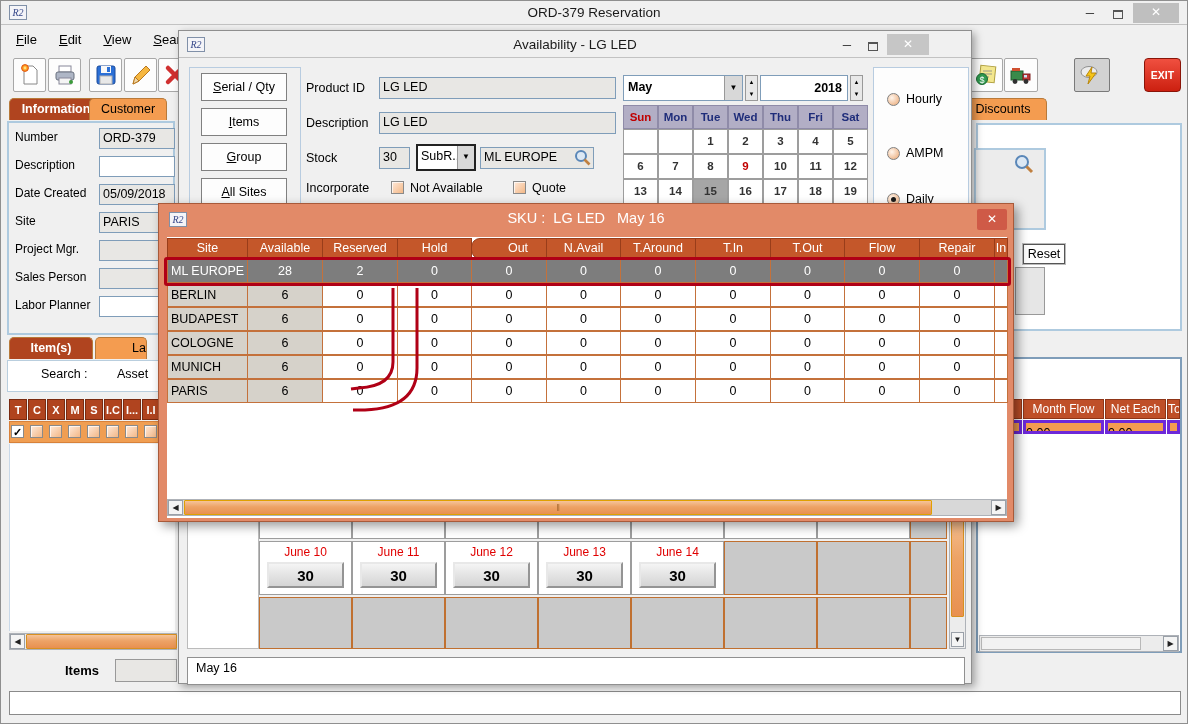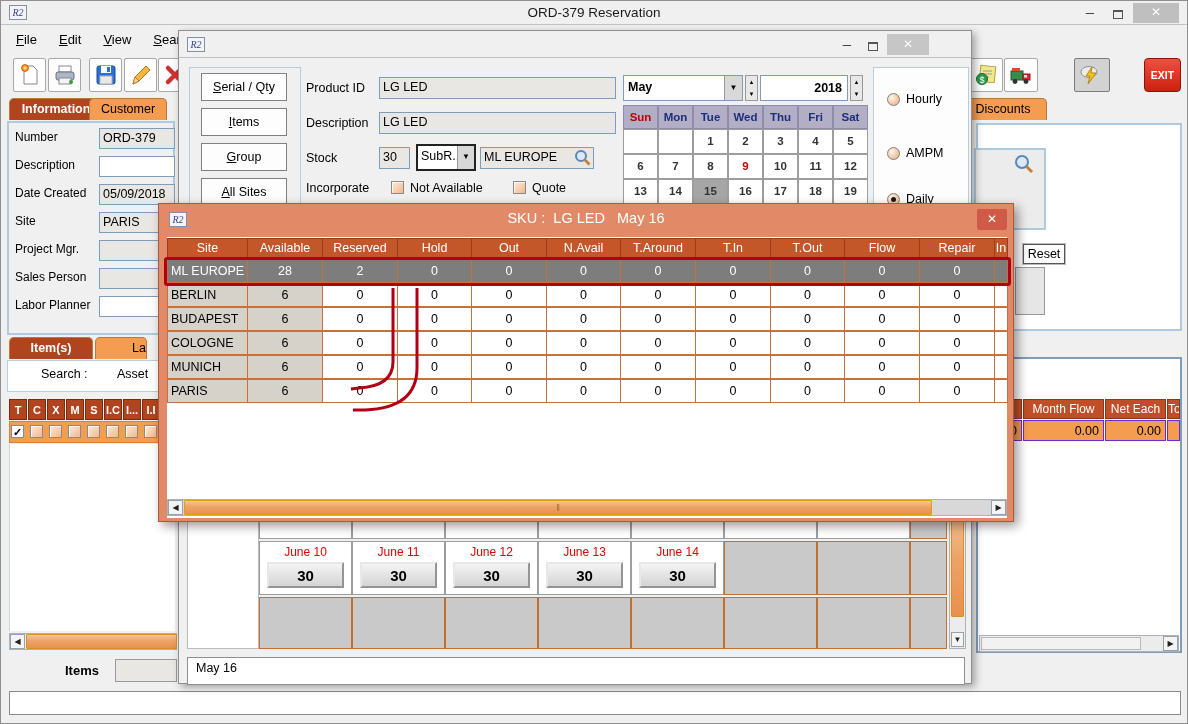--- a/index.html
+++ b/index.html
@@ -44,22 +44,22 @@
                   background:linear-gradient(180deg,#f6c49a 0%,#eda366 45%,#e89050 100%); }
 
   
   .menu-item { display:inline-block; padding:0 11px; line-height:25px; font-size:13px; }
   .toolbtn { position:absolute; top:57px; width:33px; height:34px; background:#fdfdfd; border:1px solid #a8a8a8; border-radius:2px; }
   .toolbtn svg { position:absolute; left:4px; top:4px; }
   .gridhdr { position:absolute; top:398px; height:21px; background:#b0441f; color:#fff; font-size:11px; font-weight:bold;
              text-align:center; line-height:20px; border:1px solid #7a2a10; overflow:hidden; }
   .pricehdr { position:absolute; top:398px; height:20px; background:#bf4f28; color:#fff; font-size:12px;
               text-align:center; line-height:19px; border:1px solid #8f3517; overflow:hidden; white-space:nowrap; }
-  .priceval { position:absolute; top:419px; height:21px; background:#f49c50; font-size:12.5px; text-align:right;
-              line-height:20px; border:1px solid #6d28d9; padding-right:4px; overflow:hidden; }
+  .priceval { position:absolute; top:419px; height:14px; background:#f49c50; font-size:12.5px; text-align:left;
+              line-height:20px; border:3px solid #6d28d9; padding-right:4px; overflow:hidden; }
   .panel-outline { position:absolute; border:2px solid #aecadf; }
 
   
   #avail { left:178px; top:30px; width:794px; height:654px; box-shadow:3px 3px 8px rgba(0,0,0,.35); }
   .side-btn { position:absolute; left:22px; width:86px; height:28px; background:#fdfdfd; border:1px solid #808080; font-size:12.5px; text-align:center; }
   .side-btn .ul { line-height:26px; }
   .cal-dayhdr { position:absolute; top:74px; height:24px; width:35px; background:#b2aec5; border:1px solid #8f8ba8;
                 font-size:11.5px; font-weight:bold; text-align:center; line-height:22px; color:#1f2d7a; }
   .cal-cell { position:absolute; width:35px; height:25px; background:#fff; border:1px solid #9d9d9d;
               font-size:11.5px; font-weight:bold; text-align:center; line-height:23px; color:#333; }
@@ -244,20 +244,21 @@
       </div>
     <div class="scroll-track" style="left:978px; top:634px; width:200px; height:17px;">
       <span class="abs" style="left:1px; top:1px; width:160px; height:13px; background:#f2f2f2; border:1px solid #b8b8b8;"></span>
       <span class="scroll-arrow" style="right:0; top:0; width:15px; height:15px;">▶</span>
     </div>
   </div>
 
   <div class="win" id="avail">
     <div class="titlebar" style="height:27px;">
       <span class="r2icon" style="left:8px; top:6px;">R2</span>
+      <span class="title-text" style="top:6px;">Availability - LG LED</span>
       <span class="wbtn" style="left:656px; top:4px; width:24px; font-size:15px;">–</span>
       <span class="wbtn" style="left:682px; top:8px; width:24px;"><span class="maxglyph"></span></span>
       <span class="closebtn" style="left:708px; top:3px; width:42px; height:21px; line-height:20px; background:#c6c6c6;">✕</span>
     </div>
 
     <div class="panel-outline" style="left:10px; top:36px; width:112px; height:150px; border:1px solid #b8cce0;"></div>
     <div id="sidebtns">
         <div class="side-btn" style="top: 42px;">
           <span class="ul">Serial / Qty</span>
         </div>
@@ -417,21 +418,21 @@
       <span class="r2icon" style="left:10px; top:8px;">R2</span>
       <span class="title-text" style="top:6px; color:#fff; font-size:14.5px; white-space:pre;">SKU :  LG LED   May 16</span>
       <span class="closebtn" style="left:818px; top:5px; width:30px; height:21px; line-height:20px; background:#cf5a47; border-radius:2px;">✕</span>
     </div>
     <div class="abs" style="left:8px; top:33px; width:840px; height:281px; background:#fff;"></div>
     <div id="skutable">
         <div class="sku-cell hdr" style="left: 8px; top: 34px; width: 81px;">Site</div>
         <div class="sku-cell hdr" style="left: 88px; top: 34px; width: 76px;">Available</div>
         <div class="sku-cell hdr" style="left: 163px; top: 34px; width: 76px;">Reserved</div>
         <div class="sku-cell hdr" style="left: 238px; top: 34px; width: 75px;">Hold</div>
-        <div class="sku-cell hdr" style="left: 312px; top: 34px; width: 76px;">Out</div>
+        <div class="sku-cell hdr" style="left: 312px; top: 34px; width: 94px; border-radius: 9px;">Out</div>
         <div class="sku-cell hdr" style="left: 387px; top: 34px; width: 75px;">N.Avail</div>
         <div class="sku-cell hdr" style="left: 461px; top: 34px; width: 76px;">T.Around</div>
         <div class="sku-cell hdr" style="left: 536px; top: 34px; width: 76px;">T.In</div>
         <div class="sku-cell hdr" style="left: 611px; top: 34px; width: 75px;">T.Out</div>
         <div class="sku-cell hdr" style="left: 685px; top: 34px; width: 76px;">Flow</div>
         <div class="sku-cell hdr" style="left: 760px; top: 34px; width: 76px;">Repair</div>
         <div class="sku-cell hdr" style="left: 835px; top: 34px; width: 14px;">In</div>
         <div class="sku-cell shade selrow" style="left: 8px; top: 55px; width: 81px; text-align: left; padding-left: 3px;">ML EUROPE</div>
         <div class="sku-cell selrow" style="left: 88px; top: 55px; width: 76px;">28</div>
         <div class="sku-cell selrow" style="left: 163px; top: 55px; width: 76px;">2</div>

